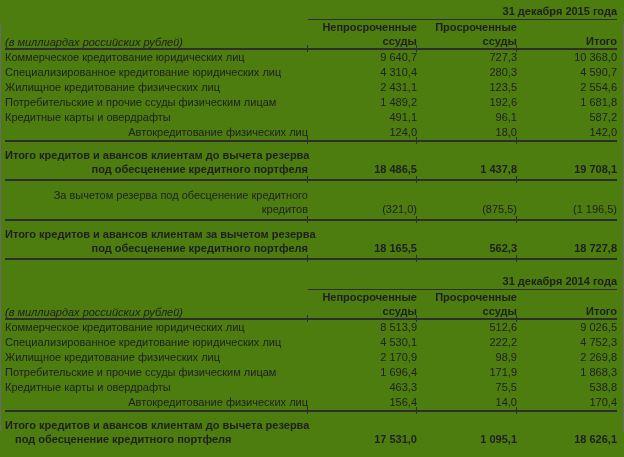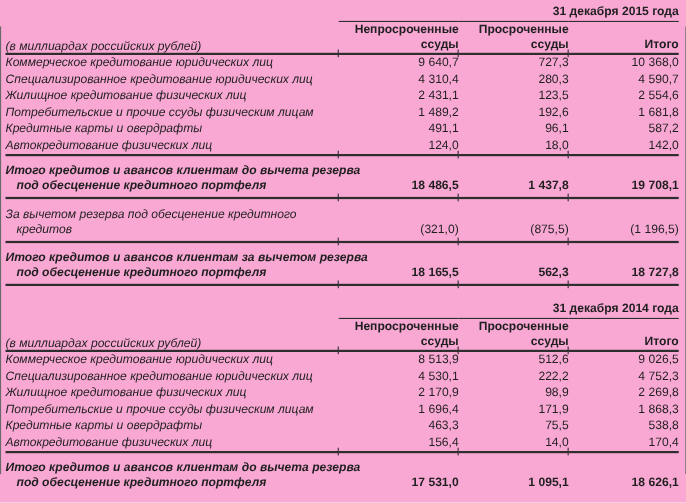--- a/index.html
+++ b/index.html
@@ -1,20 +1,20 @@
 <!DOCTYPE html>
 <html><head>
 <meta charset="utf-8">
 <style>
   html, body { margin: 0; padding: 0; background: #fff; }
   .page {
     position: relative;
     width: 624px;
     height: 457px;
-    background: #f9a8d4;
+    background: #4d7c0f;
     font-family: "Liberation Sans", "DejaVu Sans", sans-serif;
     font-size: 11px;
     color: #1f1f1f;
     overflow: hidden;
     box-sizing: border-box;
   }
   .edge { position: absolute; width: 1px; top: 24px; bottom: 26px; background: #6a6a6a; }
   .edge-left  { left: 0; }
   .edge-right { right: 0; }
 
@@ -43,26 +43,26 @@
   }
   .header-row td {
     border-bottom: 2px solid #2e2e2e;
     position: relative;
   }
   .colhead { text-align: right; font-weight: bold; line-height: 14px; padding-bottom: 2px; margin-top: 36px; }
   .unit-cell { font-style: italic; padding-bottom: 2px; }
 
   tr.row td { line-height: 15px; }
   td.num-cell { text-align: right; font-weight: normal; }
-  td.label-cell div { white-space: nowrap; font-style: italic; }
+  td.label-cell div { white-space: nowrap; }
   td.label-cell div + div { padding-left: 10px; }
 
   tr.type-total td { font-weight: bold; padding-top: 6px; padding-bottom: 3px; line-height: 14px; }
   tr.type-deduction td { padding-top: 7px; padding-bottom: 3px; line-height: 14px; }
-  tr.ruled td { border-bottom: 2px solid #2e2e2e; position: relative; }
+  tr.ruled td { border-bottom: 2px solid #2e2e2e; position: relative; text-align: right; }
 
   tr.ruled td.num-cell::after,
   .header-row td.tick::after {
     content: "";
     position: absolute;
     left: -1px;
     bottom: -4px;
     width: 1px;
     height: 7px;
     background: #2e2e2e;

